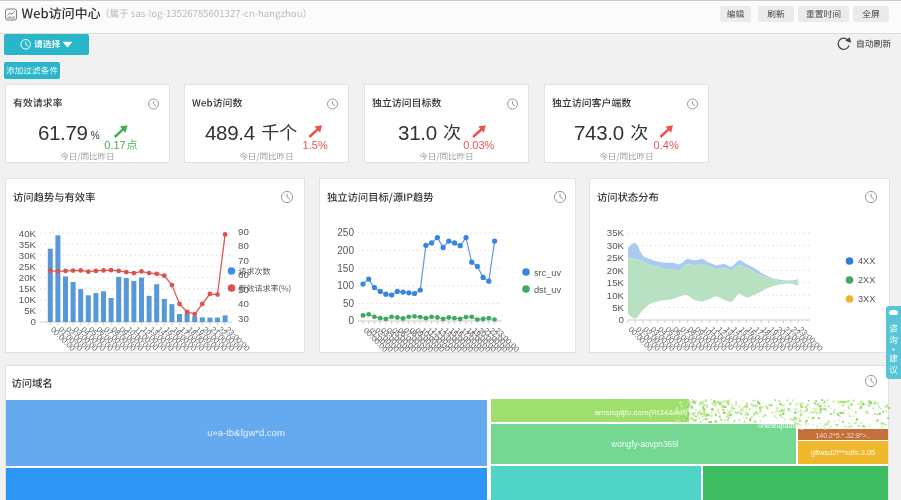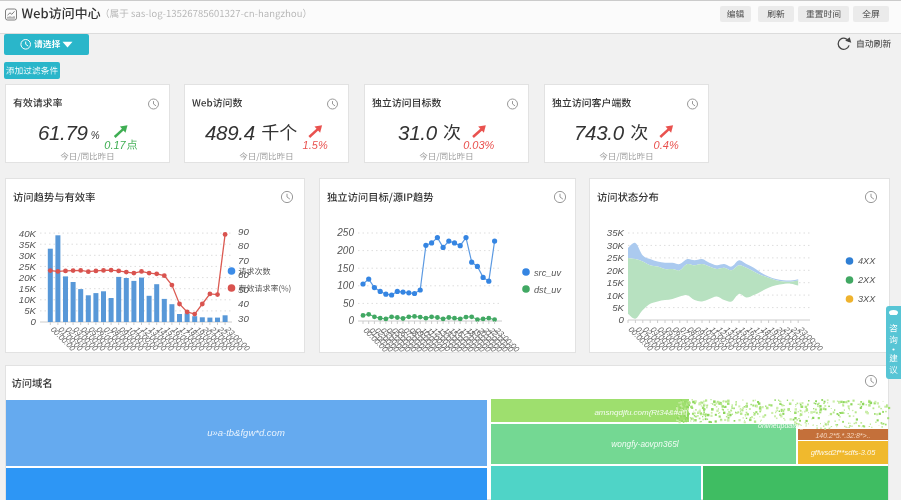--- a/index.html
+++ b/index.html
@@ -1,14 +1,14 @@
 <!DOCTYPE html>
 <html><head><meta charset="utf-8"><style>
 html,body{margin:0;padding:0;width:901px;height:500px;overflow:hidden;background:#f1f1f1;font-family:"Liberation Sans",sans-serif;}
-#wrap{position:relative;width:901px;height:500px;font-style:italic;}
+#wrap{position:relative;width:901px;height:500px;}
 </style></head><body>
 <div id="wrap">
 <div style="position:absolute;left:0;top:0;width:901px;height:33px;background:#fbfbfb;border-bottom:1px solid #dcdcdc"></div>
 <div style="position:absolute;left:0;top:0;width:901px;height:1px;background:#cbcbcb"></div>
 <div style="position:absolute;left:720px;top:6px;width:31px;height:16px;background:#ebebeb;border-radius:2px"></div>
 <div style="position:absolute;left:758px;top:6px;width:36px;height:16px;background:#ebebeb;border-radius:2px"></div>
 <div style="position:absolute;left:798px;top:6px;width:51px;height:16px;background:#ebebeb;border-radius:2px"></div>
 <div style="position:absolute;left:853px;top:6px;width:36px;height:16px;background:#ebebeb;border-radius:2px"></div>
 <div style="position:absolute;left:4px;top:34px;width:85px;height:21px;background:#2ab6ca;border-radius:2px"></div>
 <div style="position:absolute;left:4px;top:62px;width:56px;height:17px;background:#2ab6ca;border-radius:2px"></div>

